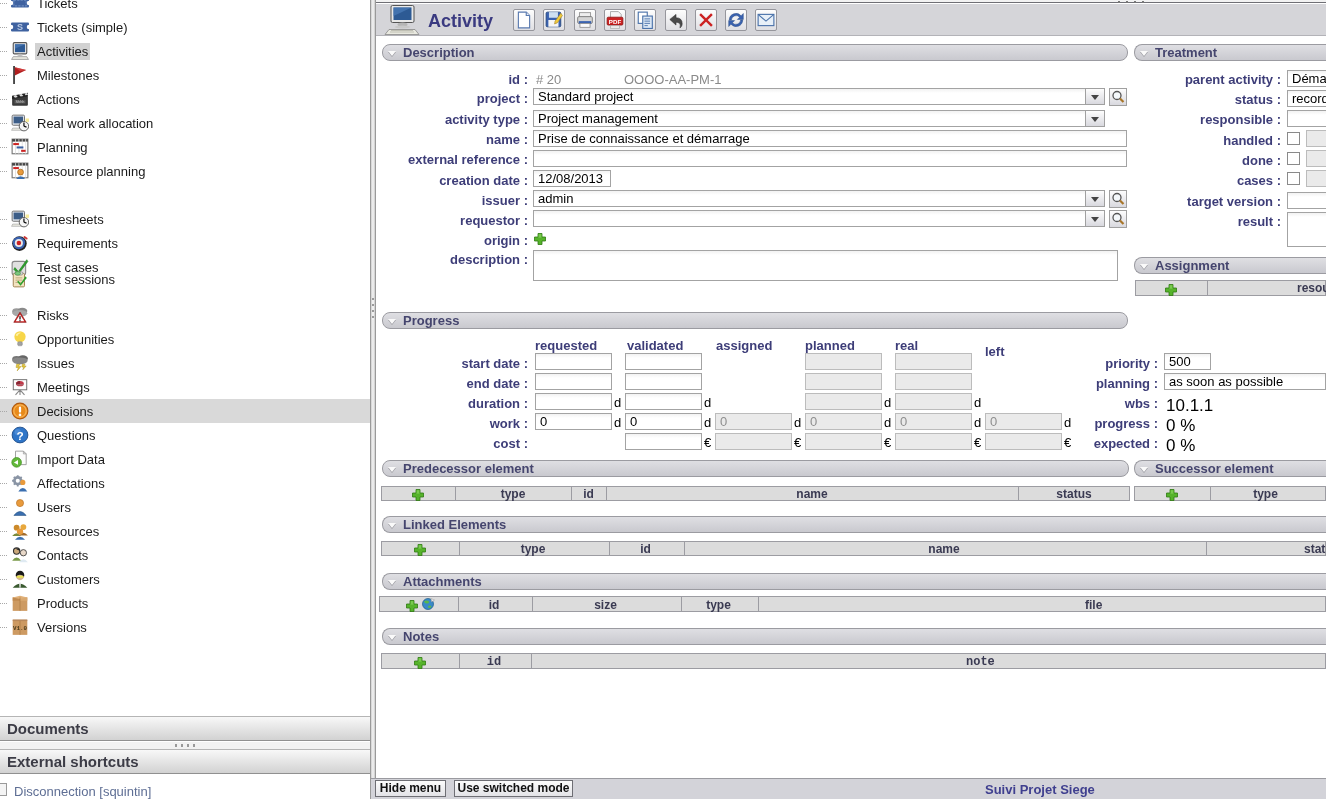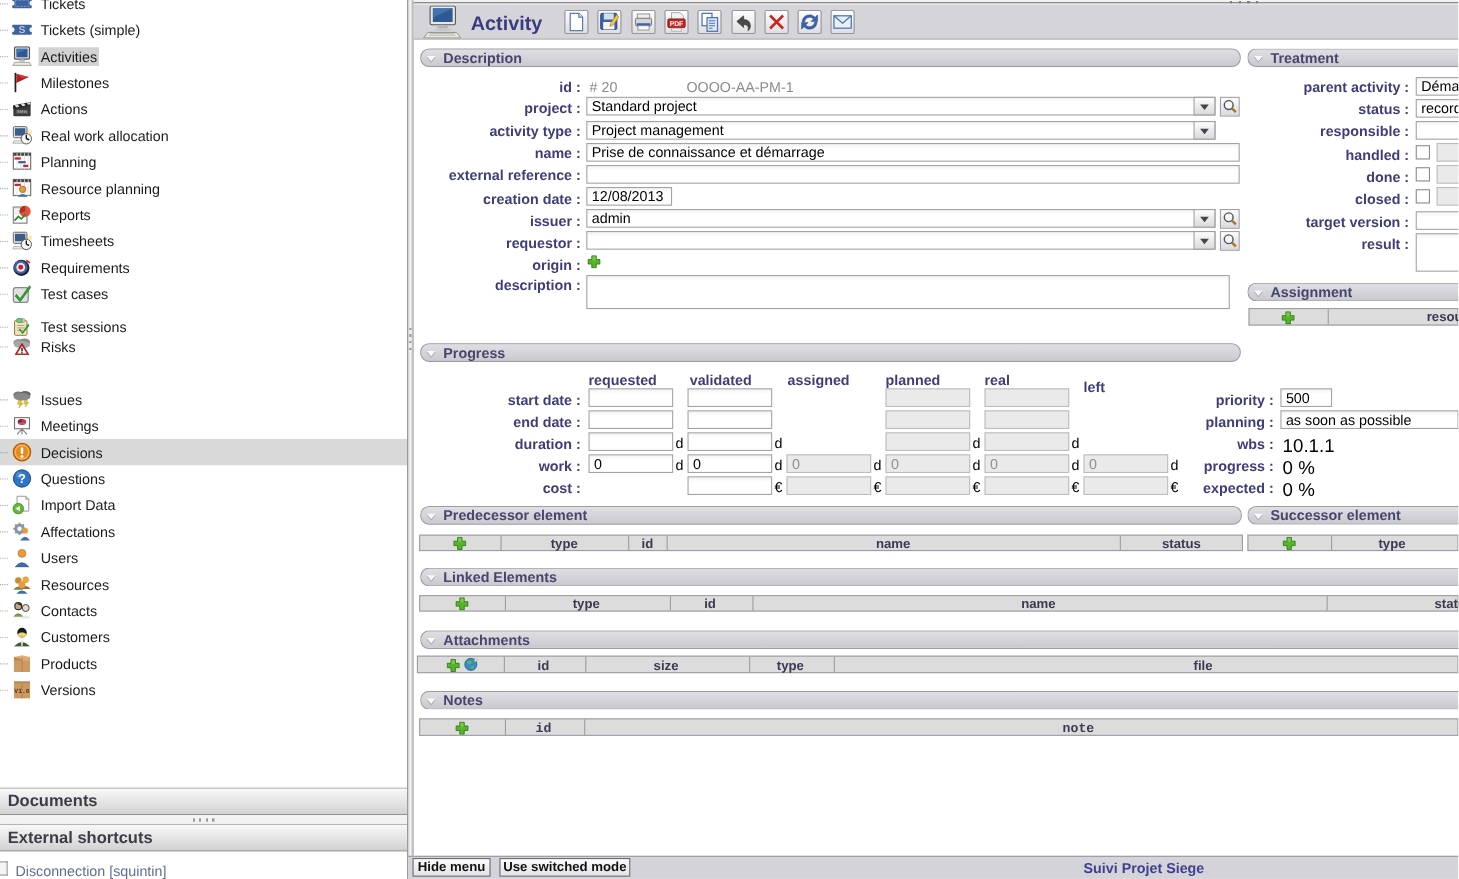--- a/index.html
+++ b/index.html
@@ -109,30 +109,20 @@
         <span class="i"><svg width="16" height="16" viewBox="0 0 16 16">
             <rect x="1" y="1" width="14" height="13" fill="#fff" stroke="#777"></rect>
             <rect x="1" y="1" width="14" height="2.2" fill="#444"></rect>
             <path d="M4 1 L4 14 M7 1 L7 14 M10 1 L10 14 M13 1 L13 14" stroke="#ddd" stroke-width="0.7"></path>
             <rect x="2" y="4.5" width="5" height="1.8" fill="#cc2222"></rect>
             <circle cx="8.5" cy="9" r="2.6" fill="#e89a3c" stroke="#9a5f17" stroke-width="0.6"></circle>
             <path d="M4.5 15 Q8.5 10.5 12.5 15 Z" fill="#3a6fb0"></path>
           </svg></span>
         <span class="t">Resource planning</span>
       </div>
-      <div class="mrow" style="top:183px;">
-        <span class="i"><svg width="16" height="16" viewBox="0 0 16 16">
-            <rect x="1" y="2" width="11" height="13" fill="#fdfdfd" stroke="#888"></rect>
-            <path d="M1 3 h11 M1 5 h11 M1 7 h11" stroke="#ccc" stroke-width="0.5"></path>
-            <circle cx="10.5" cy="5.5" r="4.5" fill="#e2543e"></circle>
-            <path d="M10.5 5.5 L10.5 1 A4.5 4.5 0 0 0 6.3 7 Z" fill="#b03322"></path>
-            <path d="M2 13 L5 9.5 L7.5 11.5 L11 7.5" stroke="#2c8c2c" stroke-width="1.4" fill="none"></path>
-          </svg></span>
-        <span class="t">Reports</span>
-      </div>
       <div class="mrow" style="top:207px;">
         <span class="i"><svg width="16" height="16" viewBox="0 0 16 16">
             <rect x="1" y="1" width="11" height="9" rx="1" fill="#dfe4ea" stroke="#666" stroke-width="0.8"></rect>
             <rect x="2.3" y="2.3" width="8.4" height="6" fill="#3c5d87"></rect>
             <path d="M1.5 12.5 L11 12.5 L12 14.5 L0.5 14.5 Z" fill="#e9e9e0" stroke="#999" stroke-width="0.5"></path>
             <circle cx="11.5" cy="10.8" r="4.2" fill="#f5f5f5" stroke="#555" stroke-width="0.8"></circle>
             <path d="M11.5 10.8 L11.5 7.6 M11.5 10.8 L13.8 11.6" stroke="#111" stroke-width="1.1"></path>
             <rect x="13" y="4" width="3" height="3" fill="#f7e98e" opacity="0.9"></rect>
           </svg></span>
         <span class="t">Timesheets</span>
@@ -147,41 +137,50 @@
           </svg></span>
         <span class="t">Requirements</span>
       </div>
       <div class="mrow" style="top:255px;">
         <span class="i"><svg width="16" height="16" viewBox="0 0 16 16">
             <rect x="1" y="3" width="12" height="12" rx="2" fill="#e0e0e0" stroke="#888"></rect>
             <path d="M3.5 8.5 L6.5 12 L14 1.5 L15 3 L6.5 14.5 L2.5 10 Z" fill="#2ca02c" stroke="#1a7a1a" stroke-width="0.5"></path>
           </svg></span>
         <span class="t">Test cases</span>
       </div>
-      <div class="mrow" style="top:285px;">
+      <div class="mrow" style="top:267px;">
         <span class="i"><svg width="16" height="16" viewBox="0 0 16 16">
             <rect x="2" y="3" width="10" height="12" rx="1" fill="#f2e3c0" stroke="#997a4a" stroke-width="0.8"></rect>
             <rect x="3.5" y="1.5" width="7" height="3" rx="1.5" fill="#d8d8d8" stroke="#888" stroke-width="0.6"></rect>
             <path d="M4 7 h6 M4 9 h6 M4 11 h6" stroke="#b09a6a" stroke-width="0.7"></path>
             <ellipse cx="6" cy="3" rx="2.5" ry="1.6" fill="#7ec87e" stroke="#3a8a3a" stroke-width="0.5"></ellipse>
             <path d="M6.5 9.5 L8.5 12 L13 5.5 L14 7 L8.5 14 L5.5 10.5 Z" fill="#2ca02c"></path>
           </svg></span>
         <span class="t">Test sessions</span>
       </div>
       <div class="mrow" style="top:303px;">
         <span class="i"><svg width="16" height="16" viewBox="0 0 16 16">
             <ellipse cx="5" cy="5" rx="4" ry="3" fill="#9a9a9a"></ellipse>
             <ellipse cx="10" cy="4.5" rx="4.5" ry="3" fill="#8a8a8a"></ellipse>
             <ellipse cx="8" cy="6.5" rx="6.5" ry="3" fill="#a8a8a8"></ellipse>
             <path d="M8 5.5 L13.5 14.5 L2.5 14.5 Z" fill="#cc2222" stroke="#881111" stroke-width="0.6"></path>
             <path d="M8 7.5 L11.8 13.6 L4.2 13.6 Z" fill="#fff"></path>
             <rect x="7.4" y="9" width="1.2" height="3" fill="#222"></rect>
             <rect x="7.4" y="12.6" width="1.2" height="1" fill="#222"></rect>
           </svg></span>
         <span class="t">Risks</span>
+      </div>
+      <div class="mrow" style="top:327px;">
+        <span class="i"><svg width="16" height="16" viewBox="0 0 16 16">
+            <circle cx="8" cy="6" r="5" fill="#f7d648"></circle>
+            <path d="M4 4.5 Q6 1.5 9 2.5 Q6.5 3 5.5 5.5 Z" fill="#fdf0a8"></path>
+            <rect x="6" y="10.5" width="4" height="3.5" rx="1" fill="#b5b5b5" stroke="#888" stroke-width="0.5"></rect>
+            <path d="M6 11.5 h4 M6 12.7 h4" stroke="#888" stroke-width="0.5"></path>
+          </svg></span>
+        <span class="t">Opportunities</span>
       </div>
       <div class="mrow" style="top:351px;">
         <span class="i"><svg width="16" height="16" viewBox="0 0 16 16">
             <ellipse cx="5" cy="4.5" rx="4" ry="2.8" fill="#777"></ellipse>
             <ellipse cx="10.5" cy="4" rx="4.5" ry="2.8" fill="#666"></ellipse>
             <ellipse cx="8" cy="6" rx="6.8" ry="3" fill="#888"></ellipse>
             <path d="M5 9 L8 9 L6.5 11 L9 11 L5.5 15 L6.5 12 L4.5 12 Z" fill="#e8c83c" stroke="#a8901a" stroke-width="0.4"></path>
             <path d="M10 9 L12.5 9 L11.5 10.6 L13.5 10.6 L10.5 14 L11.3 11.6 L9.7 11.6 Z" fill="#e8c83c" stroke="#a8901a" stroke-width="0.4"></path>
           </svg></span>
         <span class="t">Issues</span>
@@ -443,21 +442,21 @@
 <div class="lbl" style="right:45px;top:92px">status :</div>
 <div class="inp" style="left:1287px;top:90px;width:120px">recorded</div>
 <div class="lbl" style="right:45px;top:112px">responsible :</div>
 <div class="inp" style="left:1287px;top:110px;width:120px"></div>
 <div class="lbl" style="right:45px;top:133px">handled :</div>
 <div class="cb" style="left:1287px;top:132px"></div>
 <div class="inp dis" style="left:1306px;top:130px;width:90px"></div>
 <div class="lbl" style="right:45px;top:153px">done :</div>
 <div class="cb" style="left:1287px;top:152px"></div>
 <div class="inp dis" style="left:1306px;top:150px;width:90px"></div>
-<div class="lbl" style="right:45px;top:173px">closed :</div>
+<div class="lbl" style="right:45px;top:173px">cases :</div>
 <div class="cb" style="left:1287px;top:172px"></div>
 <div class="inp dis" style="left:1306px;top:170px;width:90px"></div>
 <div class="lbl" style="right:45px;top:194px">target version :</div>
 <div class="inp" style="left:1287px;top:192px;width:120px"></div>
 <div class="lbl" style="right:45px;top:214px">result :</div>
 <div class="inp" style="left:1287px;top:212px;width:120px;height:35px"></div>
 
 <div class="hdr" style="left:1134px;top:257px;width:192px;border-radius:8px 0 0 8px;border-right:none"><span class="arw"></span>Assignment</div>
 <div class="tbl" style="left:1135px;top:280px;width:191px;height:16px">
   <div class="vline" style="left:71px"></div>

